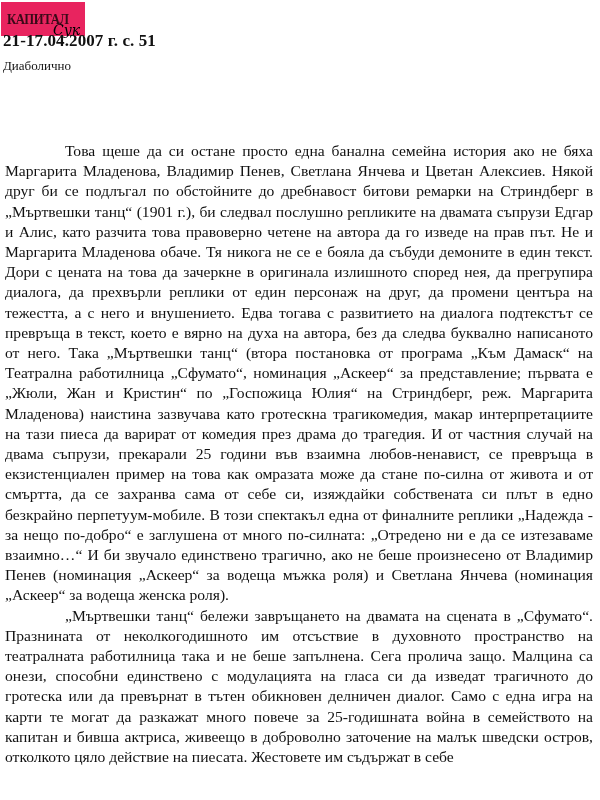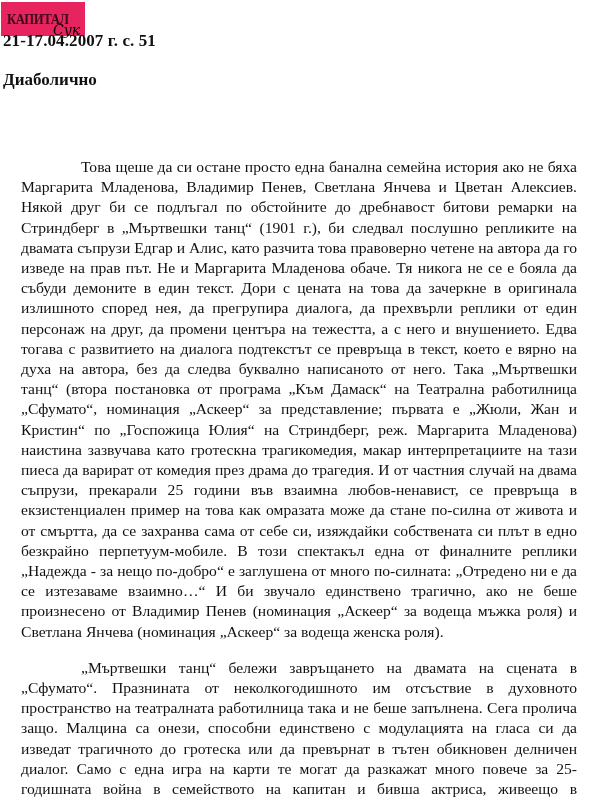--- a/index.html
+++ b/index.html
@@ -21,29 +21,29 @@
     .logo-script {
       position: absolute; left: 52px; top: 20px;
       font-family: "DejaVu Serif", serif; font-style: italic;
       font-size: 14px; color: #000000;
     }
     .issue {
       position: absolute; left: 3px; top: 31px;
       font-size: 17px; font-weight: bold; letter-spacing: 0.1px;
     }
     .title {
-      position: absolute; left: 3px; top: 70px;
-      font-size: 17px; font-weight: bold;
+      position: absolute; left: 3px; top: 58px;
+      font-size: 13px; font-weight: normal;
     }
     .article {
       position: absolute; left: 5px; top: 141px; width: 588px;
       font-size: 15.6px; line-height: 20.2px;
       text-align: justify; hyphens: none;
     }
-    .article p { margin: 16px; text-indent: 60px; }
+    .article p { margin: 0; text-indent: 60px; }
   </style>
 </head>
 <body>
 
 <div class="logo">
   <span class="logo-main">КАПИТАЛ</span>
   <span class="logo-script">Сук</span>
 </div>
 
 <div class="issue">21-17.04.2007 г. с. 51</div>

